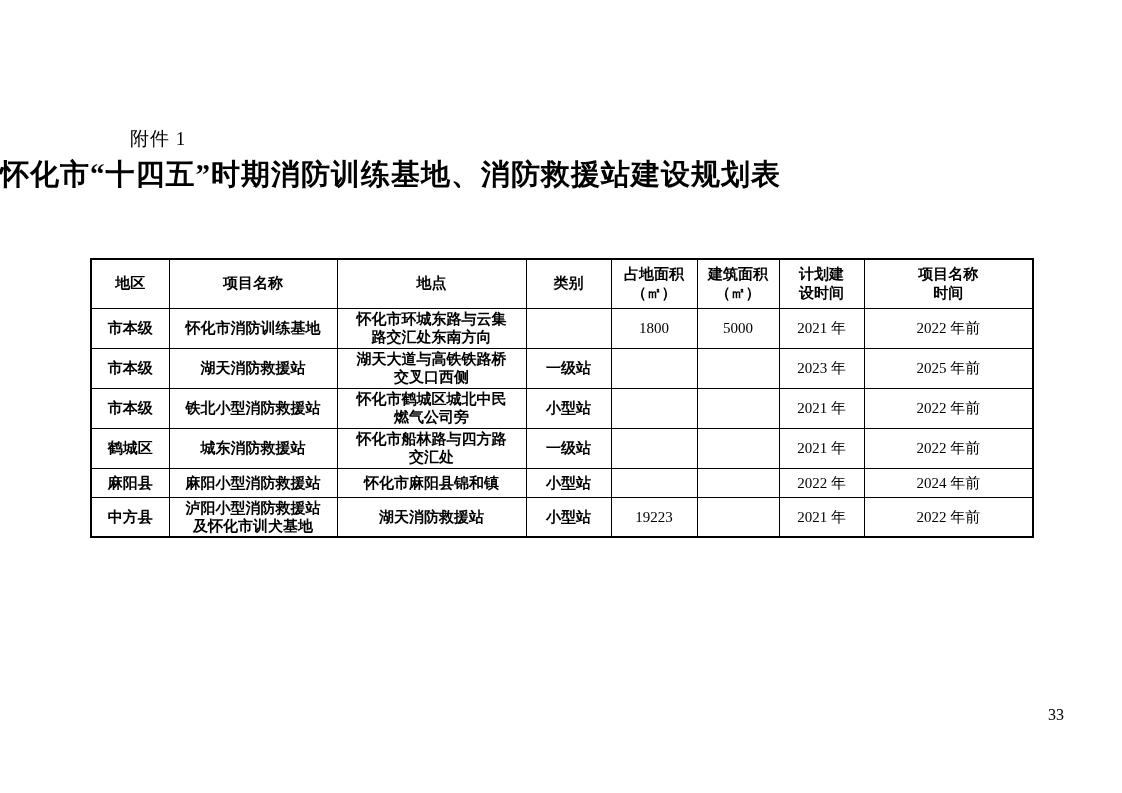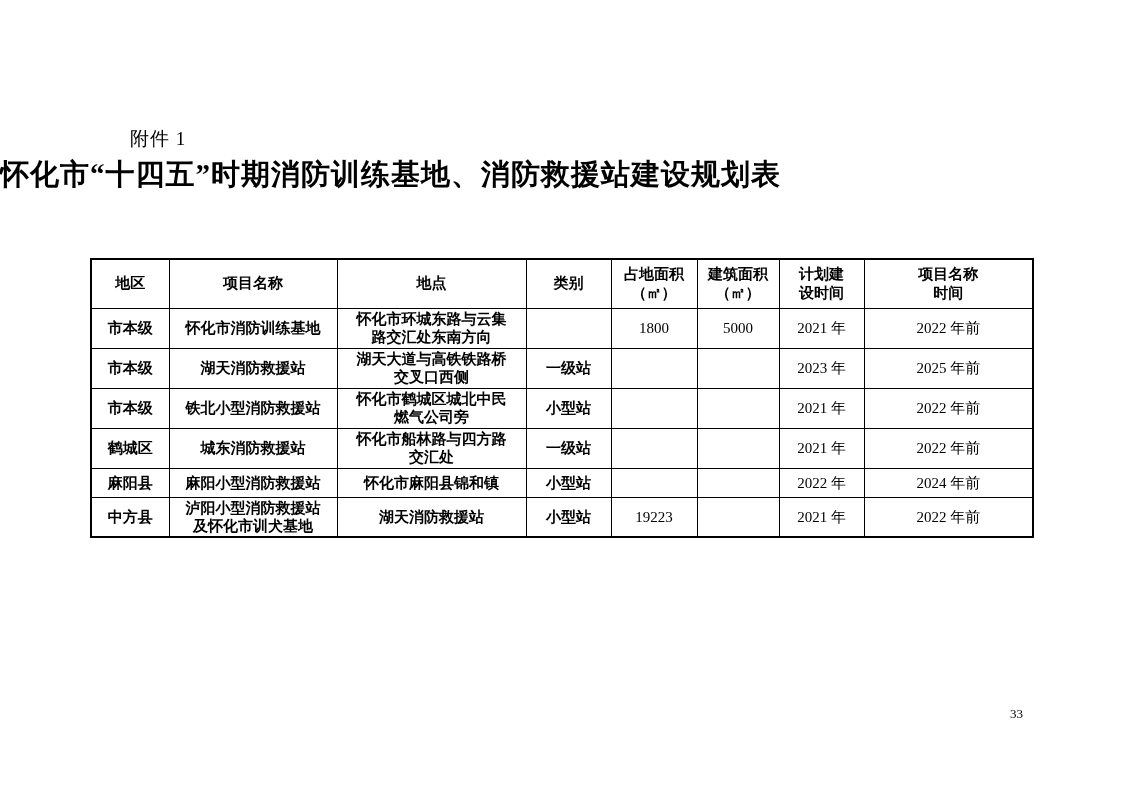--- a/index.html
+++ b/index.html
@@ -58,23 +58,23 @@
   }
   
   table.plan-table td.cjk { font-weight: 600; }
   
   table.plan-table td.num { font-weight: normal; }
   tr.hrow  { height: 49px; padding-left: 17px; }
   tr.tall  { height: 40px; }
   tr.short { height: 29px; }
   .page-number {
     position: absolute;
-    left: 1010px;
+    left: 1048px;
     top: 706px;
-    font-size: 13px;
+    font-size: 16px;
   }
 </style>
 </head>
 <body>
 
 <div class="page">
 
   <div class="attachment-label">附件 1</div>
 
   <div class="doc-title">怀化市“十四五”时期消防训练基地、消防救援站建设规划表</div>

